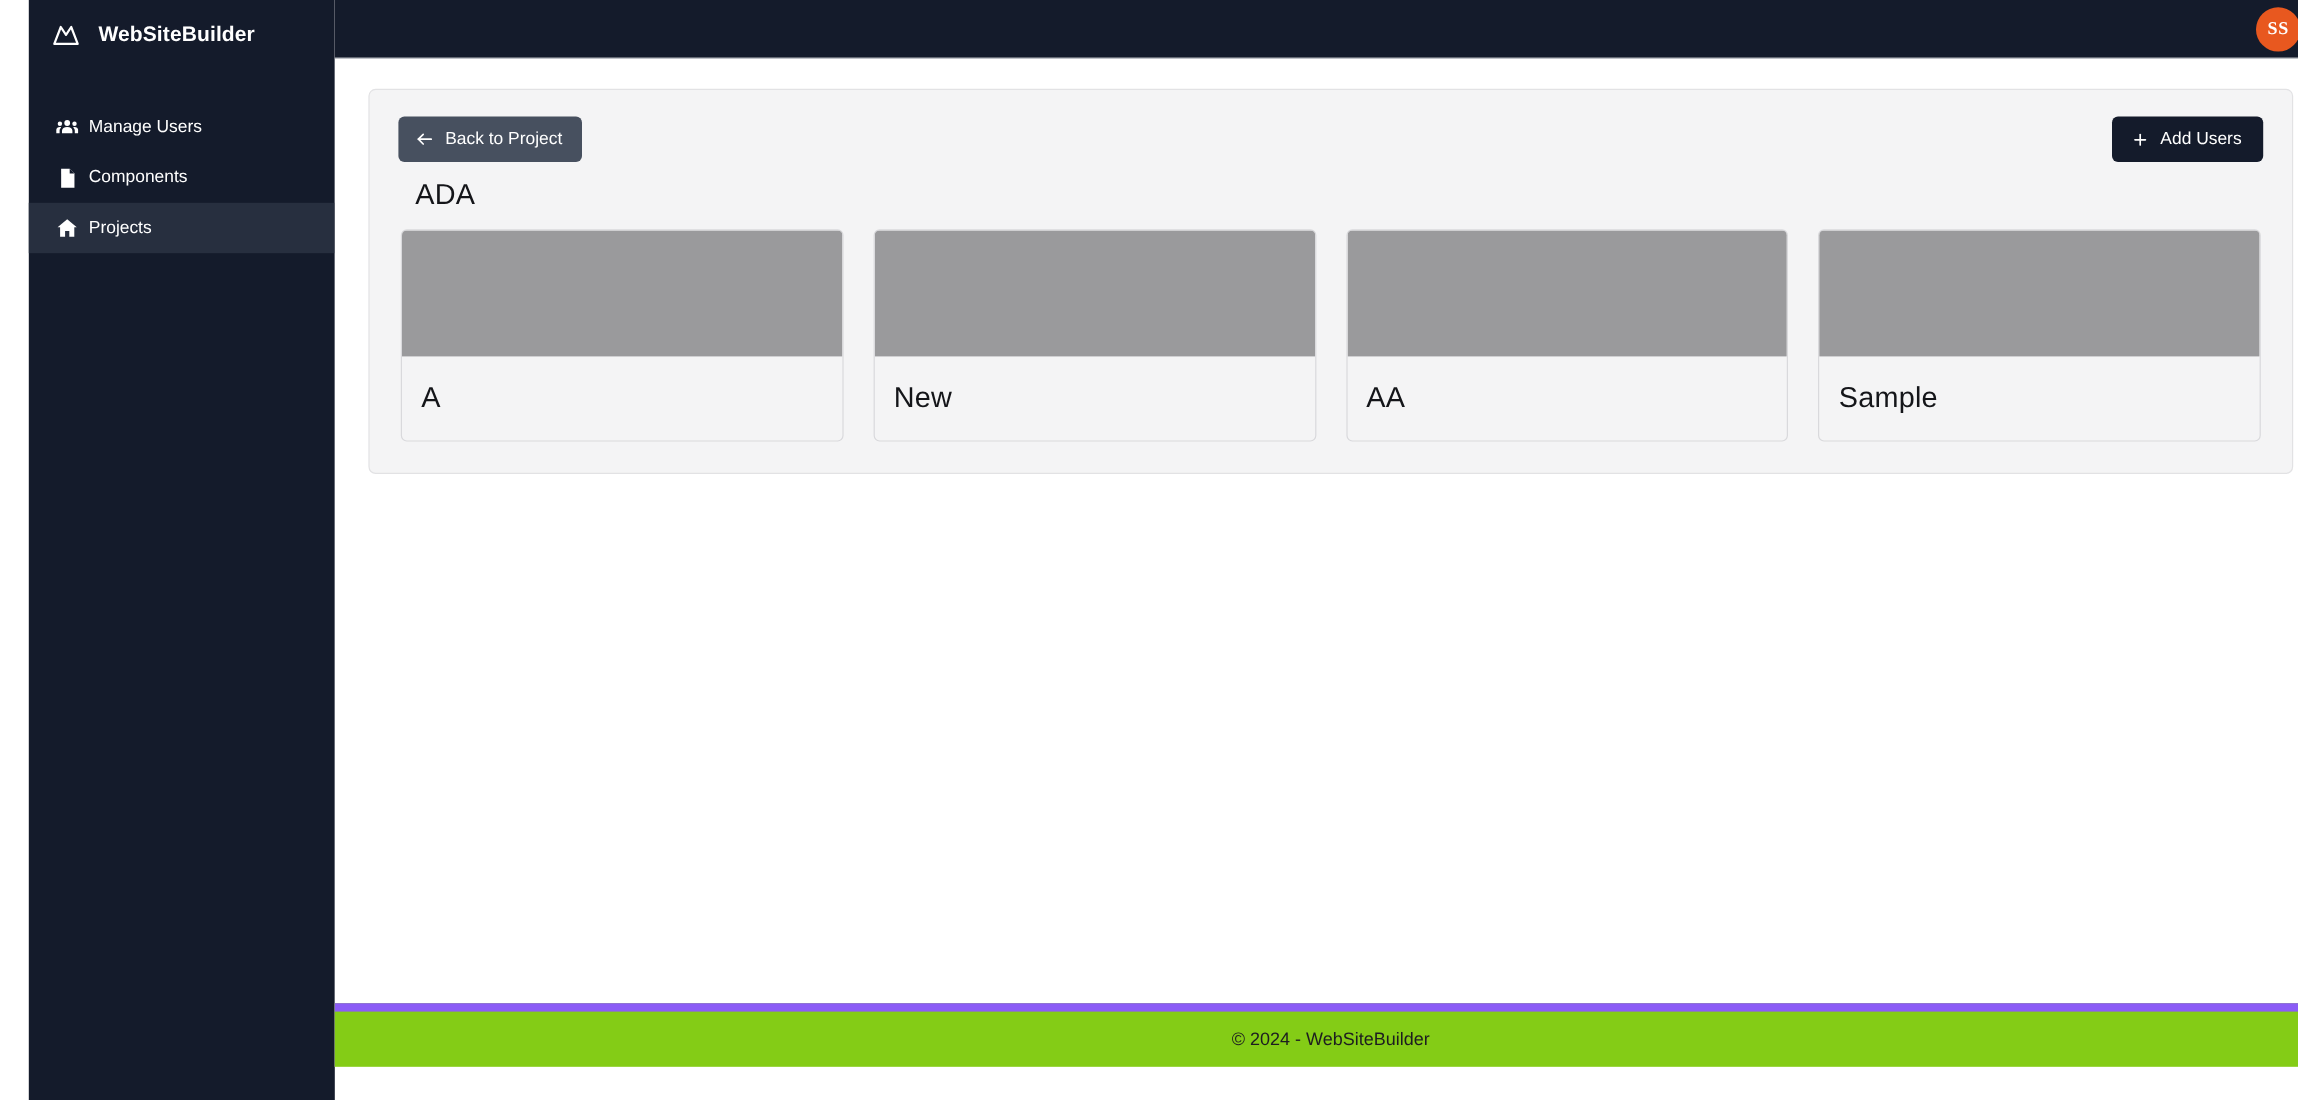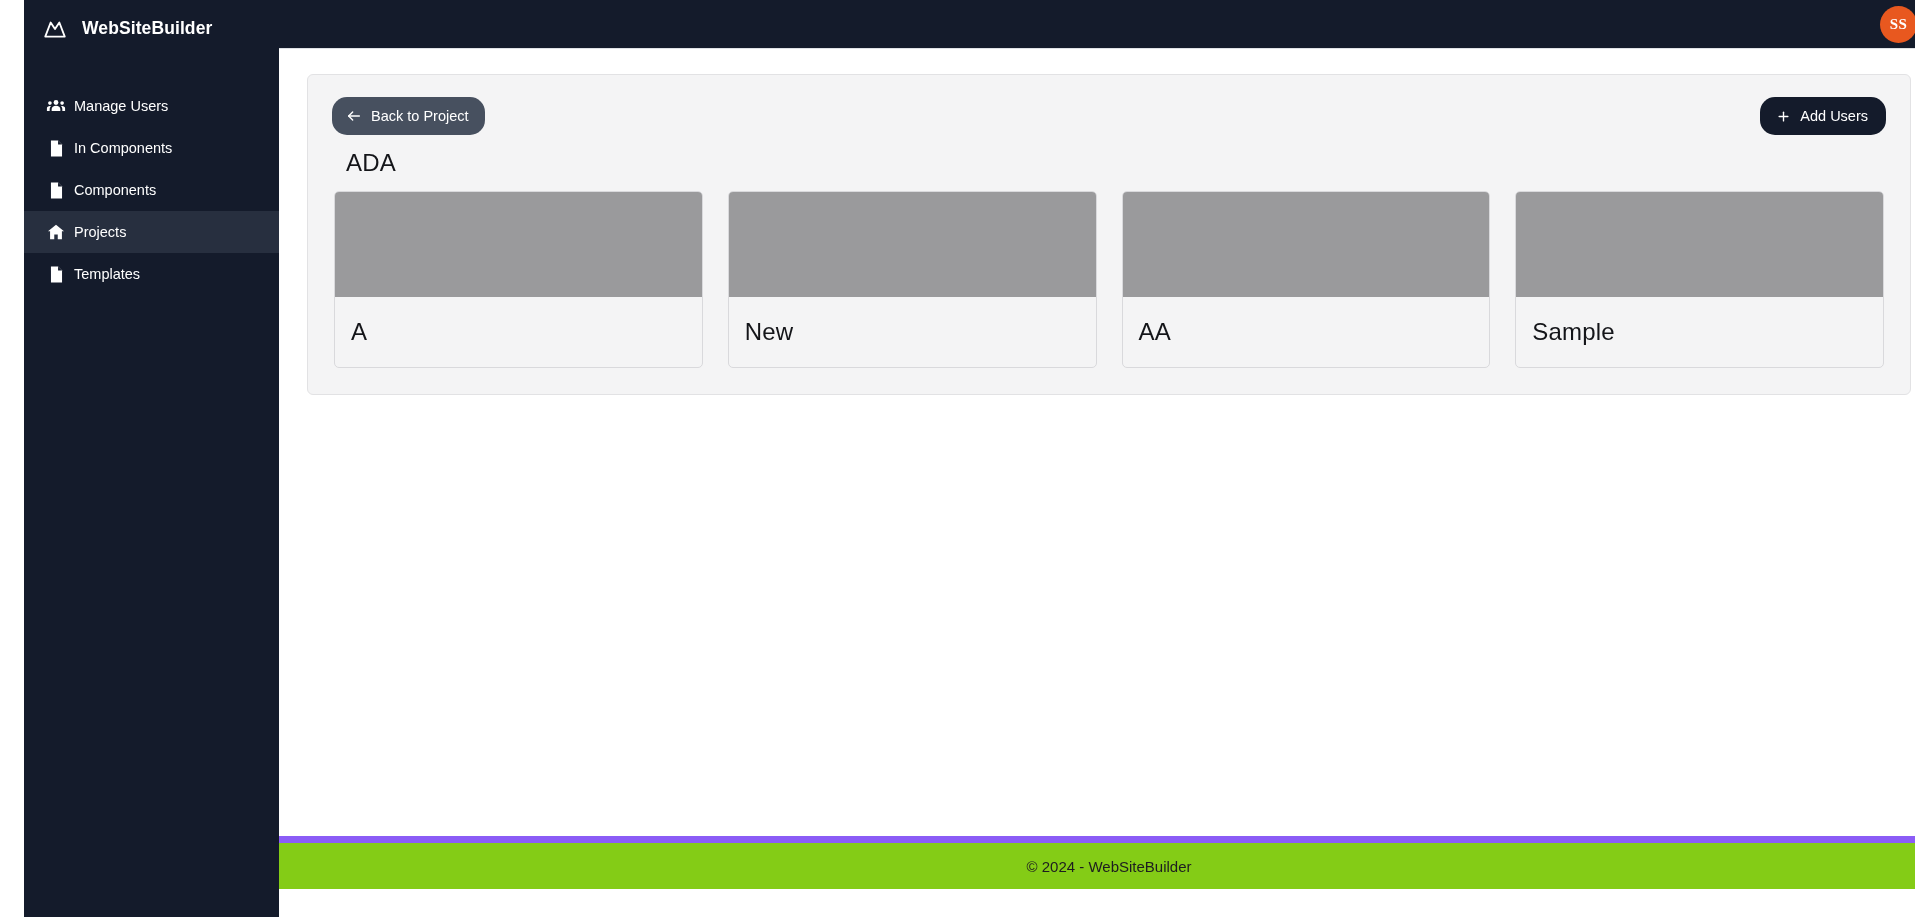--- a/index.html
+++ b/index.html
@@ -107,21 +107,21 @@
   }
 
   .panel-head {
     display: flex;
     align-items: flex-start;
     justify-content: space-between;
   }
 
   .btn {
     border: none;
-    border-radius: 15px;
+    border-radius: 5px;
     font-family: "Liberation Sans", sans-serif;
     font-size: 14.5px;
     color: #ffffff;
     cursor: pointer;
     display: inline-flex;
     align-items: center;
     gap: 9px;
     white-space: nowrap;
   }
   .btn-back {
@@ -216,58 +216,40 @@
             <path d="M12 11.2c-3.1 0-5.2 1.7-5.2 3.8v2.4h10.4v-2.4c0-2.1-2.1-3.8-5.2-3.8z"></path>
             <circle cx="4.7" cy="7.9" r="2.2"></circle>
             <path d="M4.7 11.3c-2.1 0-3.6 1.2-3.6 2.7v3.4h3.3v-2.5c0-1.3.6-2.5 1.6-3.3-.4-.2-.8-.3-1.3-.3z"></path>
             <circle cx="19.3" cy="7.9" r="2.2"></circle>
             <path d="M19.3 11.3c-.5 0-.9.1-1.3.3 1 .8 1.6 2 1.6 3.3v2.5h3.3v-3.4c0-1.5-1.5-2.7-3.6-2.7z"></path>
           </svg>
         </span>
         <span class="nav-label">Manage Users</span>
       </div>
 
-      <div class="nav-item">
-        <span class="nav-icon">
-          <svg width="19" height="19" viewBox="0 0 24 24" fill="#ffffff">
-            <path d="M5 2h9l5 5v15H5z"></path>
-            <path d="M14 2v5h5z" fill="#141b2b"></path>
-          </svg>
-        </span>
-        <span class="nav-label">In Components</span>
-      </div>
 
       <div class="nav-item">
         <span class="nav-icon">
           <svg width="19" height="19" viewBox="0 0 24 24" fill="#ffffff">
             <path d="M5 2h9l5 5v15H5z"></path>
             <path d="M14 2v5h5z" fill="#141b2b"></path>
           </svg>
         </span>
         <span class="nav-label">Components</span>
       </div>
 
       <div class="nav-item active">
         <span class="nav-icon">
           <svg width="20" height="20" viewBox="0 0 24 24" fill="#ffffff">
             <path d="M12 3.3 2.4 11.2h2.5v9.5h5v-5.6h4.2v5.6h5v-9.5h2.5z"></path>
           </svg>
         </span>
         <span class="nav-label">Projects</span>
       </div>
 
-      <div class="nav-item">
-        <span class="nav-icon">
-          <svg width="19" height="19" viewBox="0 0 24 24" fill="#ffffff">
-            <path d="M5 2h9l5 5v15H5z"></path>
-            <path d="M14 2v5h5z" fill="#141b2b"></path>
-          </svg>
-        </span>
-        <span class="nav-label">Templates</span>
-      </div>
 
     </nav>
   </aside>
 
   <div class="right">
 
     <header class="topbar">
       <div class="avatar">SS</div>
     </header>
 

